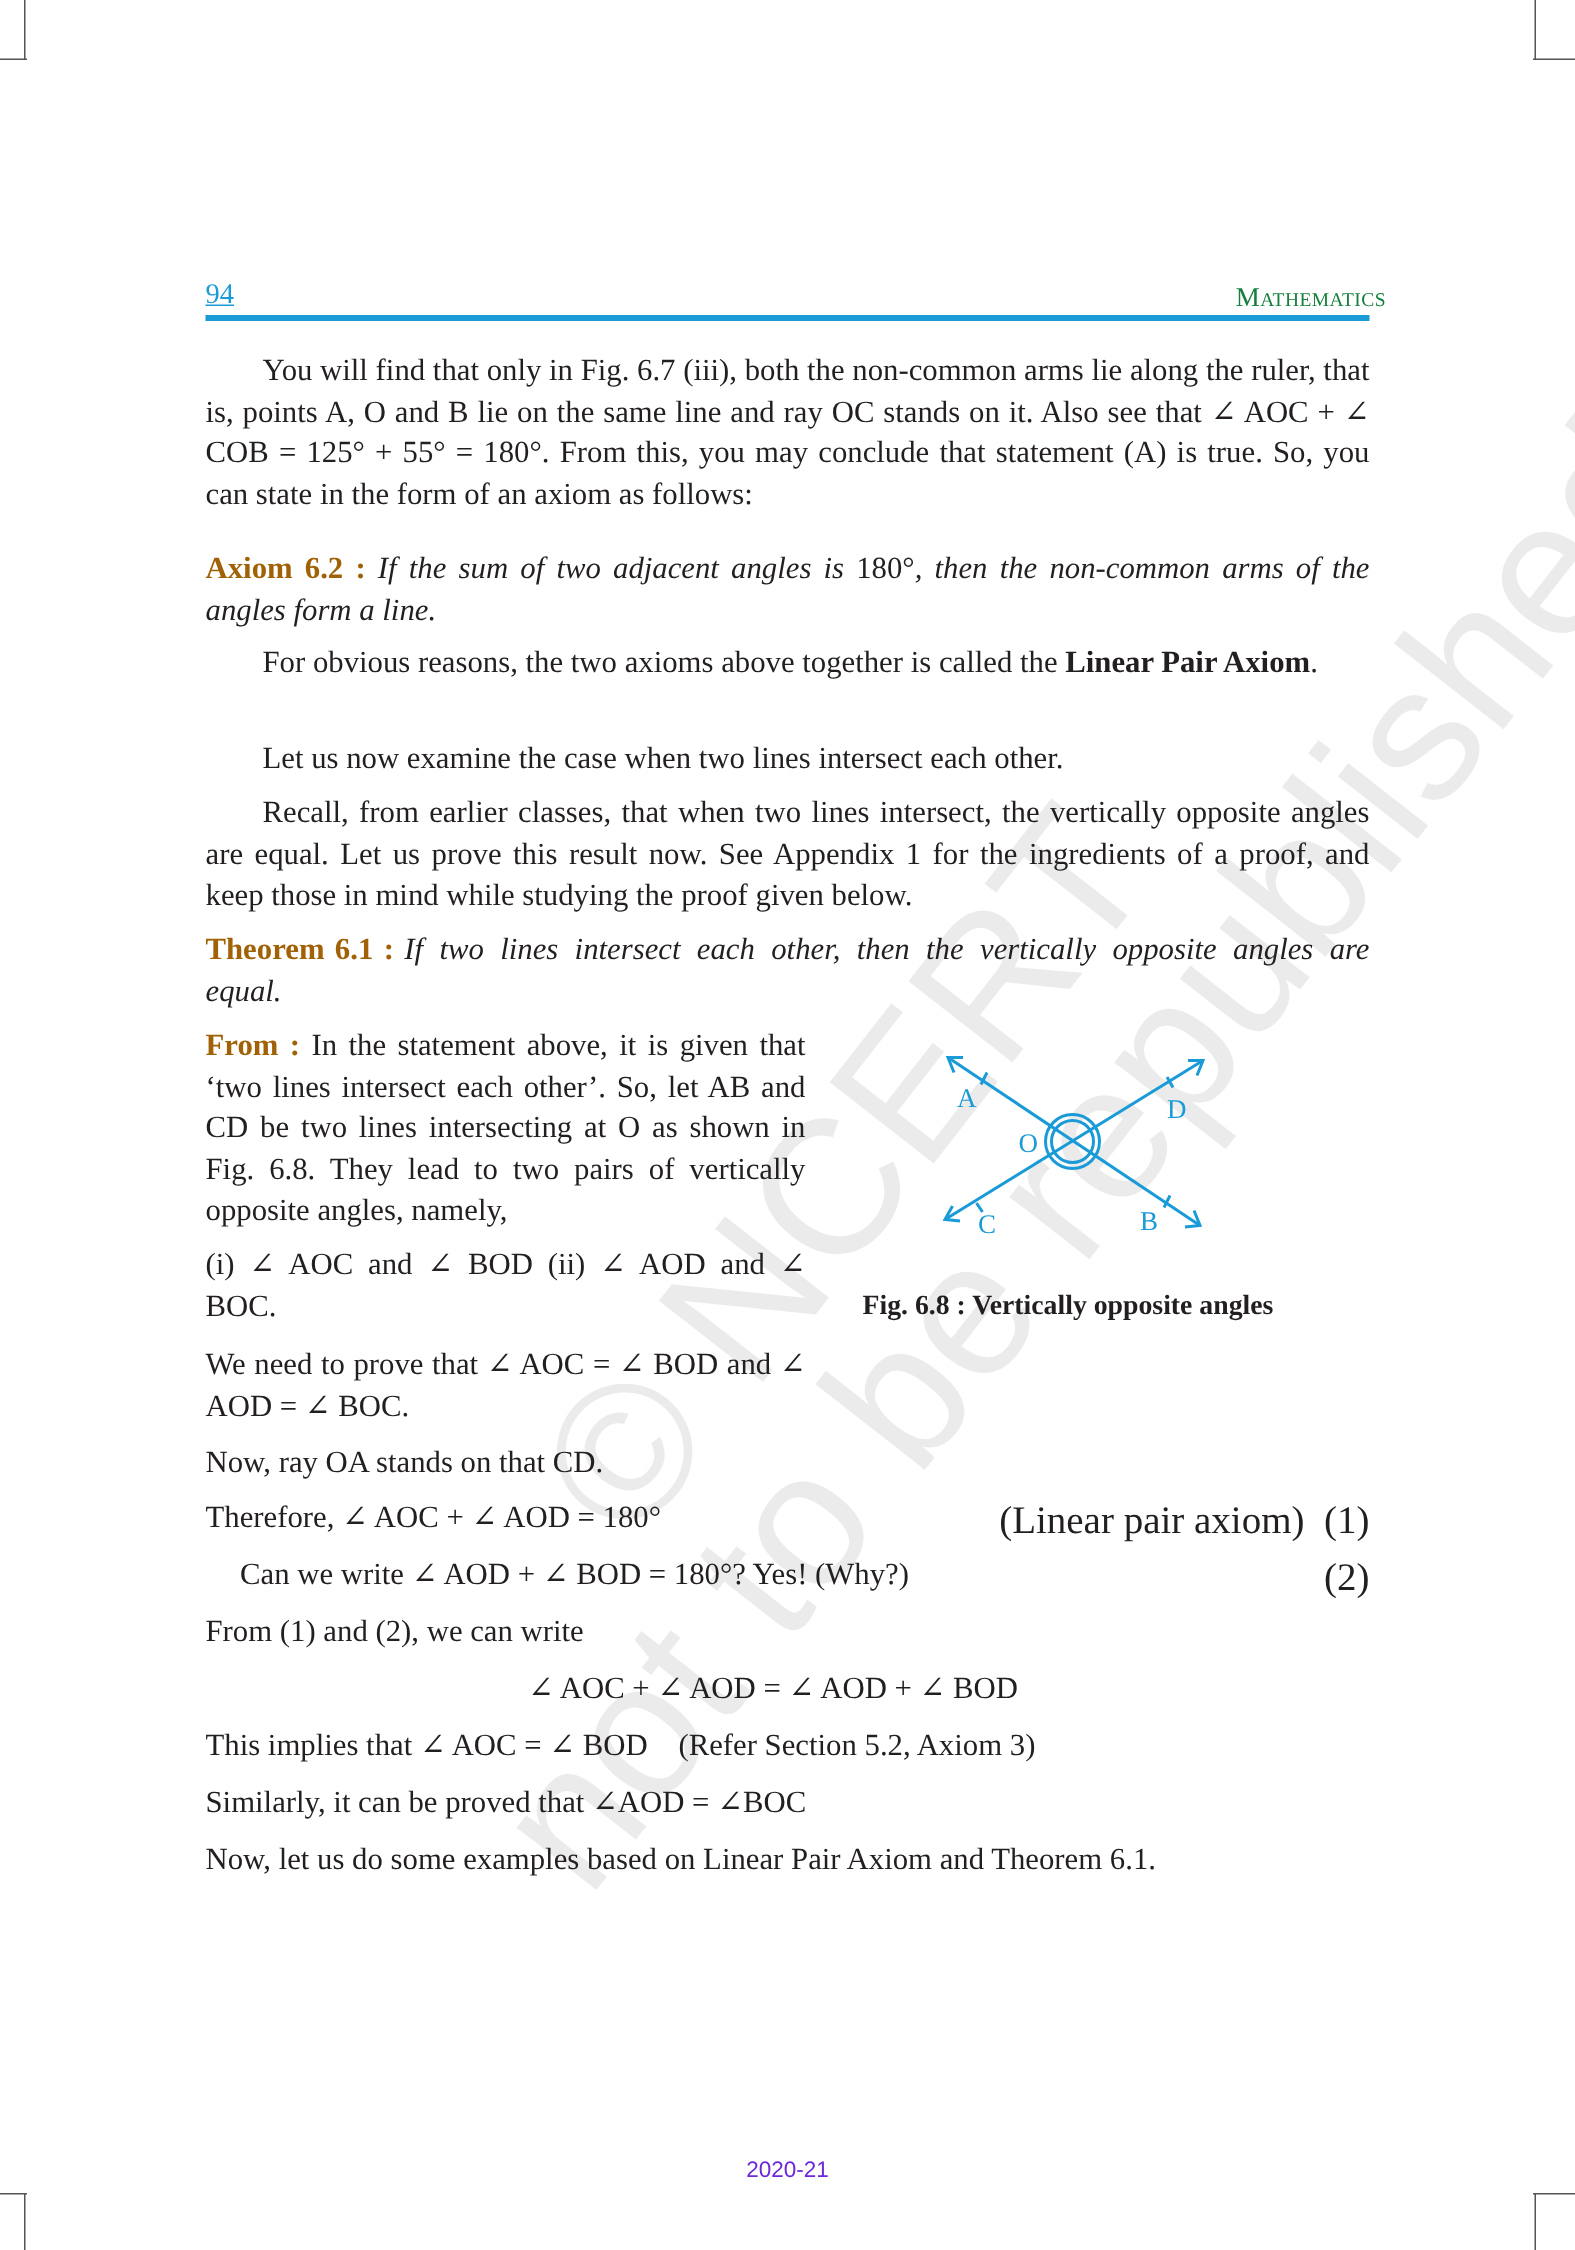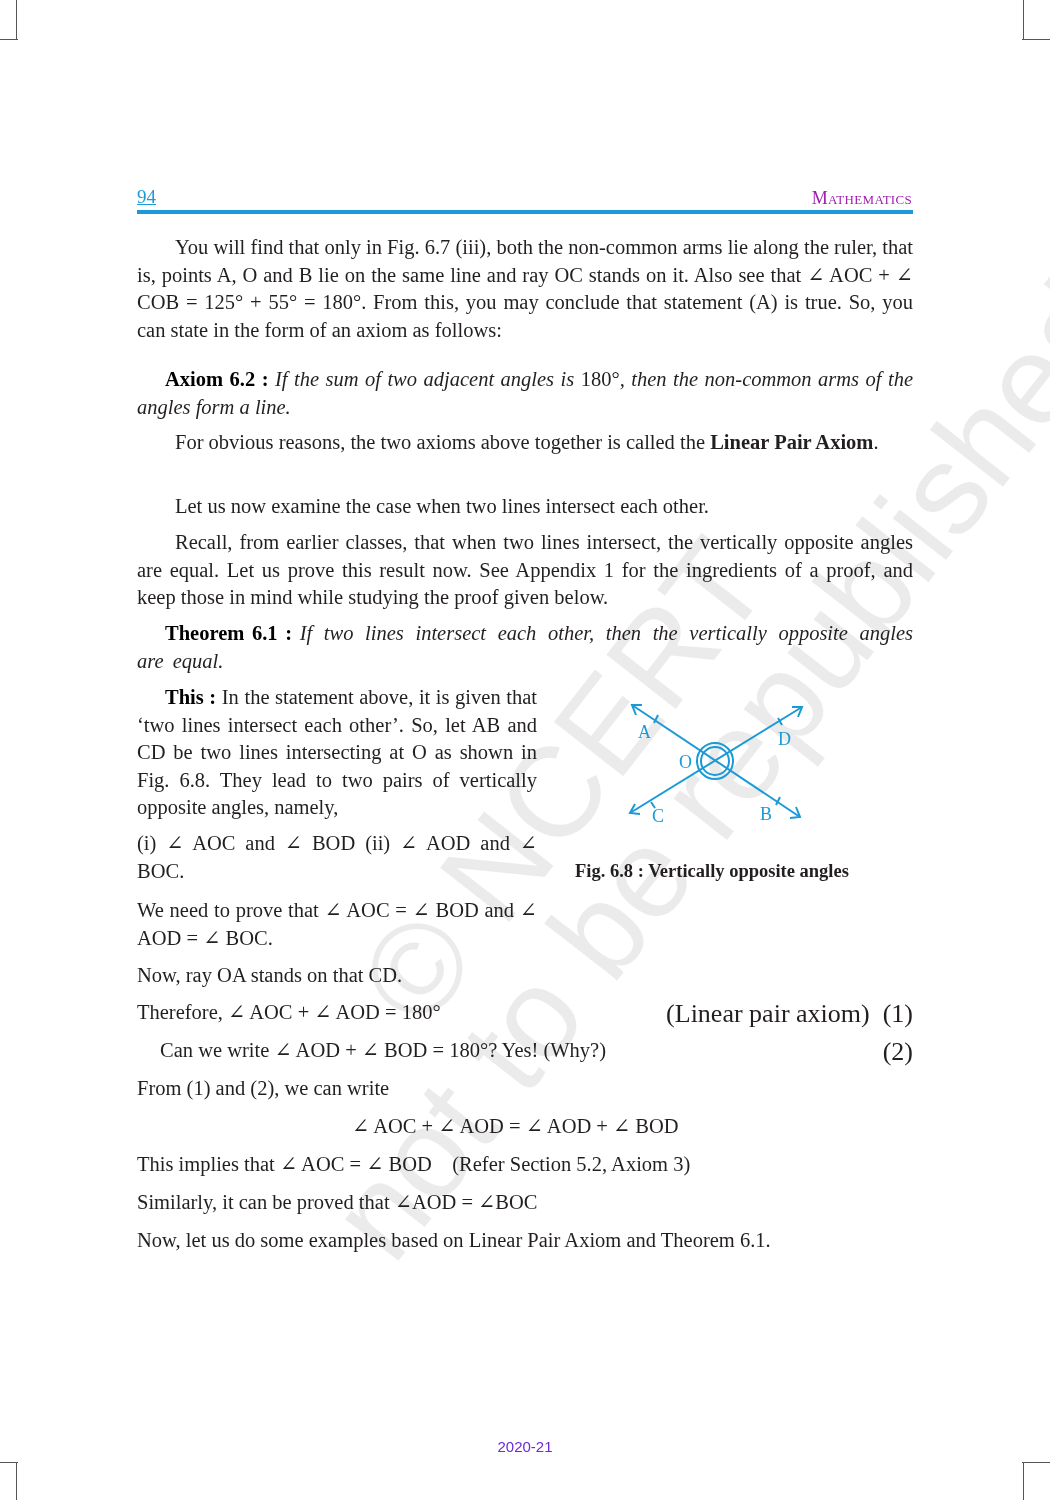--- a/index.html
+++ b/index.html
@@ -1,24 +1,24 @@
 <!DOCTYPE html>
 <html><head>
 <meta charset="utf-8">
 <style>
   html, body { margin:0; padding:0; background:#ffffff; }
   body { width:1050px; height:1500px; position:relative; overflow:hidden;
          font-family:"Liberation Serif", "DejaVu Serif", serif; color:#231f20; }
   .crop { position:absolute; background:#555; }
   .hdr-num { position:absolute; left:137px; top:186px; font-size:19px; color:#1a9ad6;text-decoration:underline; }
-  .hdr-title { position:absolute; right:138px; top:188px; font-size:18px; color:#a21caf; font-variant:small-caps; letter-spacing:0.3px; }
+  .hdr-title { position:absolute; right:126px; top:188px; font-size:18px; color:#15803d; font-variant:small-caps; letter-spacing:0.3px; }
   .hdr-rule { position:absolute; left:137px; top:210px; width:776px; height:4px; background:#1a9ad6; }
   .txt { position:absolute; left:137px; width:776px; font-size:20.5px; line-height:27.5px; text-align:justify; }
   .ind { text-indent:38px; }
-  .blue { color:#000000; font-weight:bold;margin-left:28px; }
+  .blue { color:#a16207; font-weight:bold; }
   .it { font-style:italic; }
   .b { font-weight:bold; }
   .line { position:absolute; font-size:20.5px; line-height:27px; white-space:nowrap; }
   .right { position:absolute; font-size:26px; white-space:nowrap; }
   .left-col { position:absolute; left:137px; width:400px; font-size:20.5px; line-height:27.5px; text-align:justify; }
   .caption { position:absolute; left:575px; top:861px; font-size:18.5px; font-weight:bold; white-space:nowrap; }
   .footer { position:absolute; left:0; width:1050px; top:1438px; text-align:center; font-family:"Liberation Sans", sans-serif; font-size:15px; color:#6d28d9; }
   .wm { position:absolute; font-family:"Liberation Sans", sans-serif; color:rgba(0,0,0,0.08); font-size:128px; white-space:nowrap; transform-origin:left top; pointer-events:none; }
   svg text { font-family:"Liberation Serif", serif; }
 </style>
@@ -54,21 +54,21 @@
 
 <div class="txt ind" style="top:493px;">Let us now examine the case when two lines intersect each other.</div>
 <div class="txt ind" style="top:529px;">Recall, from earlier classes,  that when two lines intersect, the vertically opposite angles are equal. Let us prove this result now. See Appendix 1 for the ingredients of a proof, and keep those in mind while studying the proof given below.</div>
 
 <div class="txt" style="top:620px;">
   <span class="blue">Theorem 6.1 :</span>
   <span class="it" style="word-spacing:4px;">If two lines intersect each other, then the vertically opposite angles are equal.</span>
 </div>
 
 <div class="left-col" style="top:684px;">
-  <span class="blue">This :</span>
+  <span class="blue">From :</span>
   <span>In the statement above, it is given that ‘two lines intersect each other’. So, let AB and CD be two lines intersecting at O as shown in Fig. 6.8. They lead to two pairs of vertically opposite angles, namely,</span>
 </div>
 <div class="left-col" style="top:830px;">(i) ∠ AOC and ∠ BOD (ii) ∠ AOD and ∠ BOC.</div>
 <div class="left-col" style="top:897px;">We need to prove that ∠ AOC = ∠ BOD and ∠ AOD = ∠ BOC.</div>
 
 <svg style="position:absolute;left:600px;top:685px;" width="230" height="150" viewBox="0 0 230 150">
   <g stroke="#1a9ad6" stroke-width="2" fill="none">
 
     <line x1="32" y1="20" x2="200" y2="132"></line>
 

